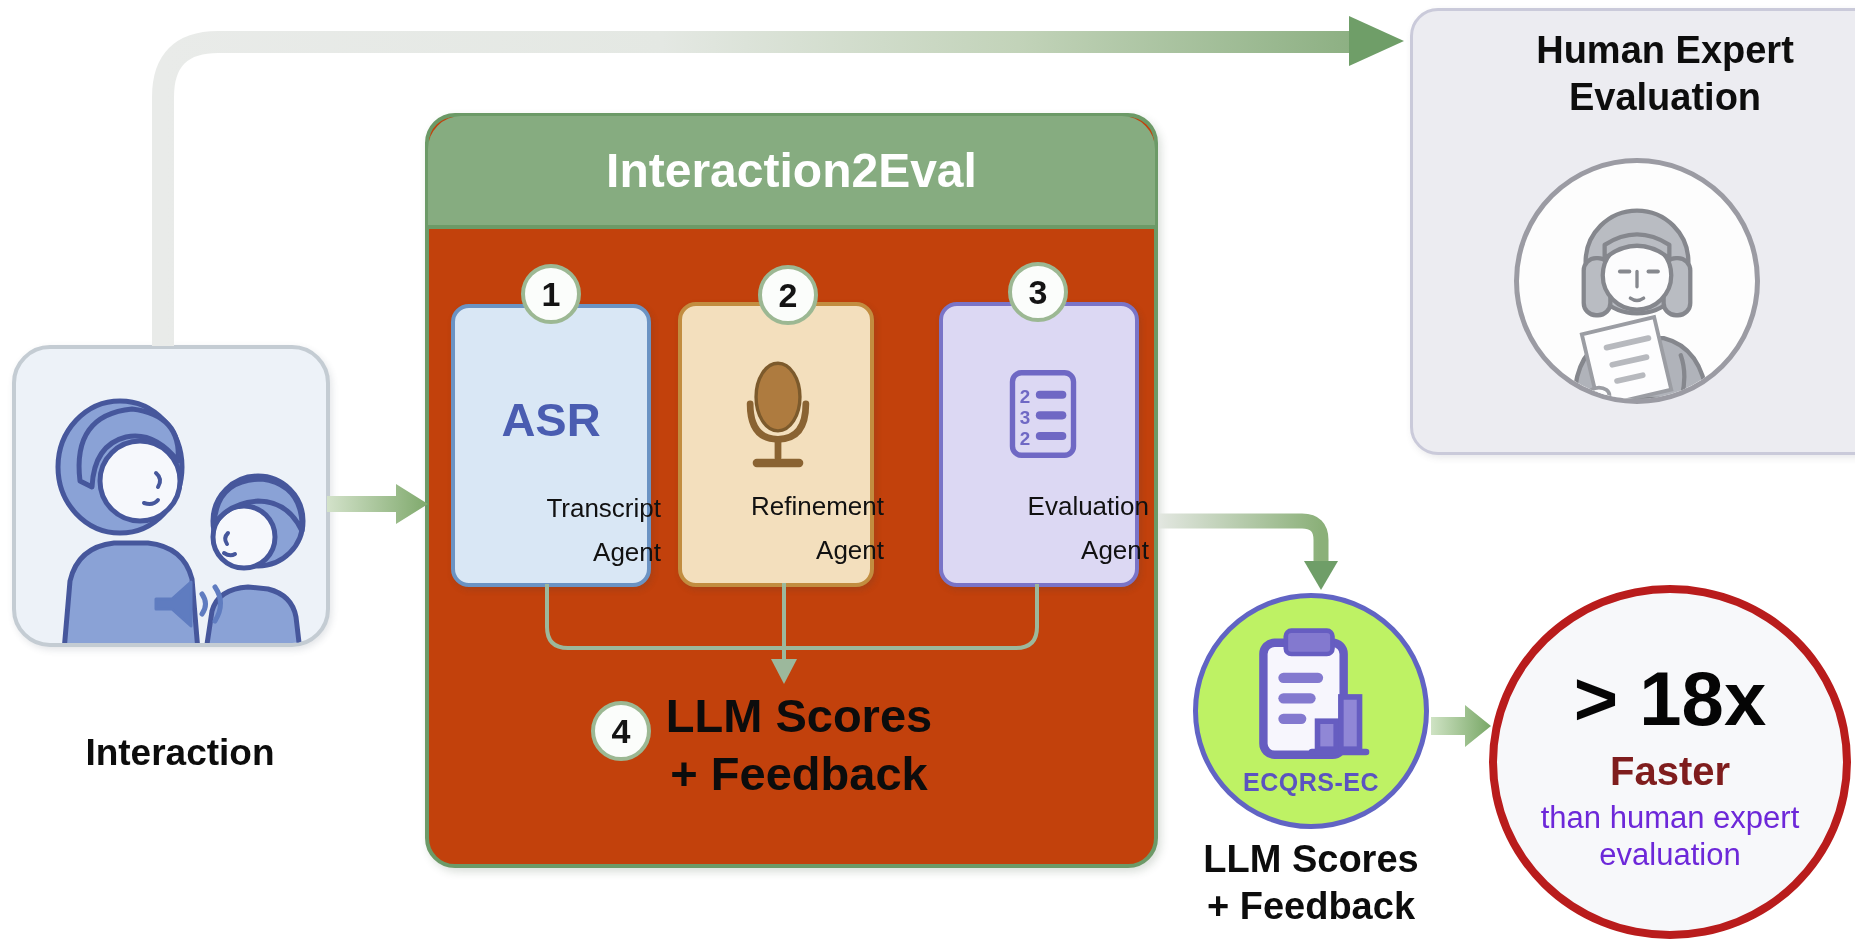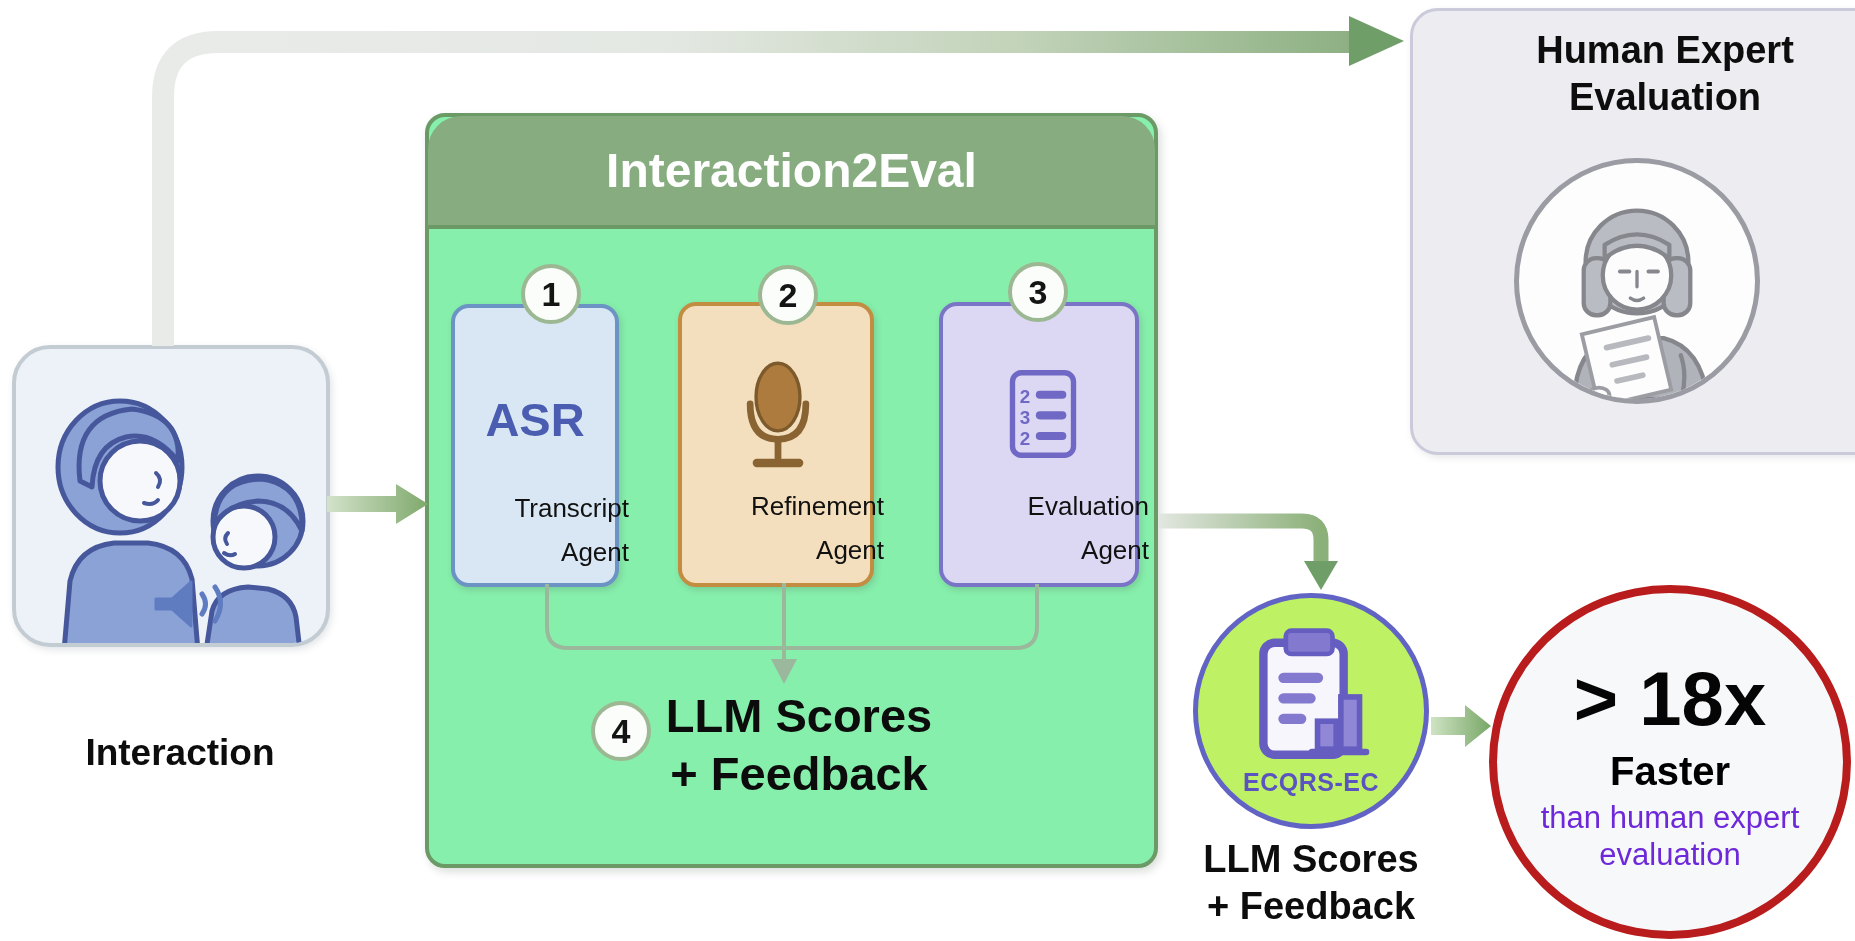--- a/index.html
+++ b/index.html
@@ -15,32 +15,32 @@
     left:12px;top:345px;width:318px;height:302px;border-radius:38px;
     background:#edf2f8;border:4px solid #c4ccd3;overflow:hidden;z-index:10;
     box-shadow:2px 3px 7px rgba(60,70,90,.14);
   }
   .source-label{
     left:8px;top:684px;width:344px;text-align:center;
     font-size:37px;font-weight:bold;line-height:46px;color:#0d0d0d;z-index:10;
   }
   
   .pipeline-box{
-    left:425px;top:113px;width:733px;height:755px;border-radius:20px;
-    background:#86efac;border:4px solid #6c9a67;z-index:10;
+    left:425px;top:113px;width:733px;height:755px;border-radius:30px;
+    background:#c2410c;border:4px solid #6c9a67;z-index:10;
     box-shadow:3px 4px 8px rgba(50,80,50,.18);
   }
   .pipeline-header{
     position:absolute;left:-1px;top:-1px;right:-1px;height:113px;
     background:#86ac80;border-bottom:4px solid #6c9a67;
     border-radius:33px 33px 0 0;
     text-align:center;line-height:110px;font-size:48px;font-weight:bold;color:#ffffff;
   }
   .agent-card{position:absolute;border-radius:18px;box-shadow:2px 3px 6px rgba(60,60,60,.18);}
-  .card-asr{left:22px;top:187px;width:168px;height:283px;background:#d9e7f5;border:4px solid #6b93c3;}
+  .card-asr{left:22px;top:187px;width:200px;height:283px;background:#d9e7f5;border:4px solid #6b93c3;}
   .card-refine{left:249px;top:185px;width:196px;height:285px;background:#f3dfbd;border:4px solid #c28d40;}
   .card-eval{left:510px;top:185px;width:200px;height:285px;background:#dcd8f3;border:4px solid #7a74c7;}
   .agent-headline{position:absolute;left:0;right:0;top:84px;text-align:center;
     font-size:47px;font-weight:bold;color:#4a5db1;}
   .agent-label{position:absolute;left:-14px;right:-14px;top:178px;text-align:right;
     font-size:26px;line-height:44px;color:#111;}
   .num-circle{
     position:absolute;width:60px;height:60px;border-radius:50%;
     background:#fbfdfb;border:4px solid #9cb893;z-index:5;
     text-align:center;line-height:52px;font-size:34px;font-weight:bold;color:#141414;
@@ -73,21 +73,21 @@
     left:1140px;top:836px;width:342px;text-align:center;
     font-size:38px;font-weight:bold;line-height:47px;color:#0d0d0d;z-index:10;
   }
   
   .speed-circle{
     left:1489px;top:585px;width:362px;height:354px;border-radius:50%;
     background:#f7f8fa;border:8px solid #b91c1c;z-index:10;
     display:flex;flex-direction:column;align-items:center;text-align:center;
   }
   .speed-headline{margin-top:66px;font-size:76px;font-weight:bold;line-height:80px;color:#050505;}
-  .speed-emphasis{margin-top:10px;font-size:40px;font-weight:bold;line-height:44px;color:#000000;}
+  .speed-emphasis{margin-top:10px;font-size:40px;font-weight:bold;line-height:44px;color:#7f1d1d;}
   .speed-detail{margin-top:6px;font-size:31px;line-height:37px;color:#6d28d9;}
 </style>
 </head>
 <body>
 
 <div class="canvas">
 
   <div class="abs source-box">
     <svg width="318" height="302" viewBox="0 0 318 302">
 

